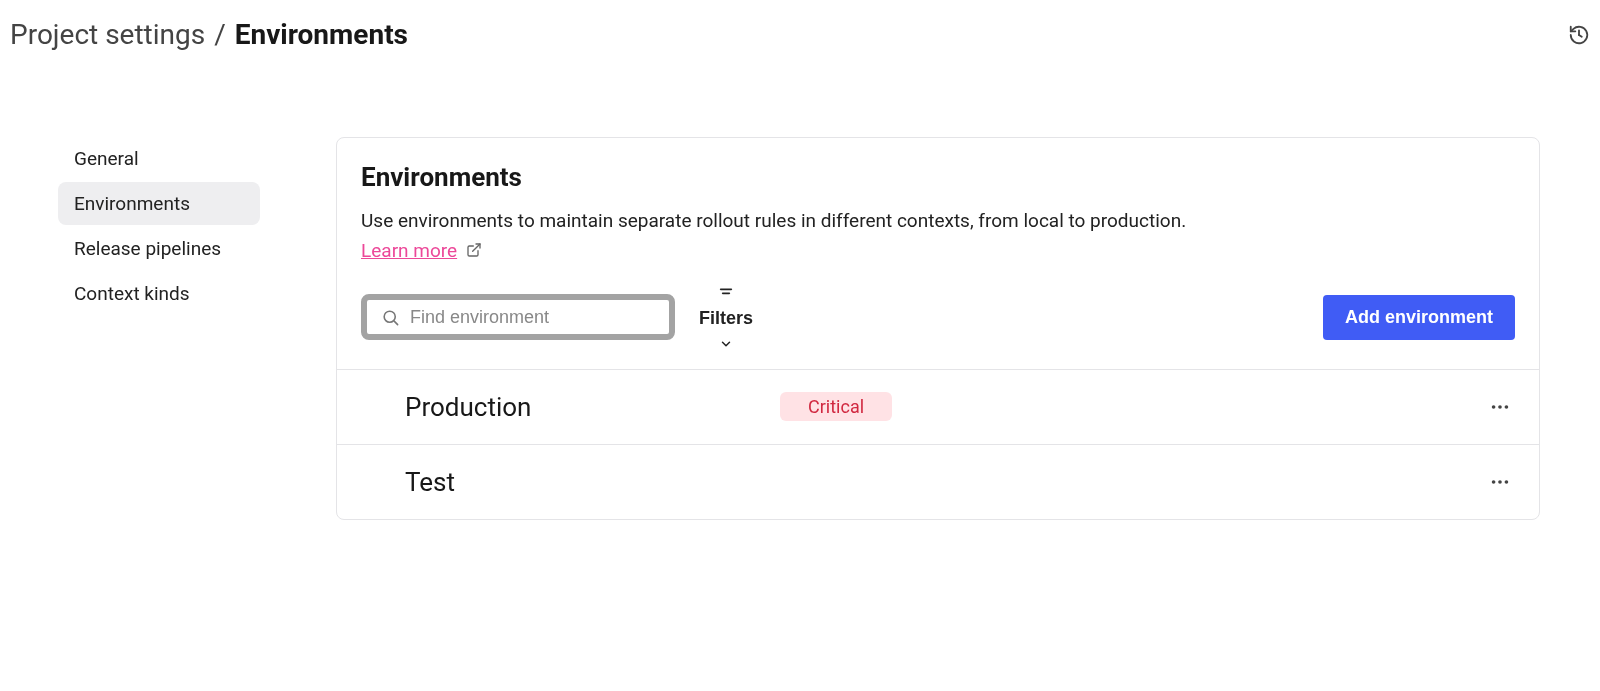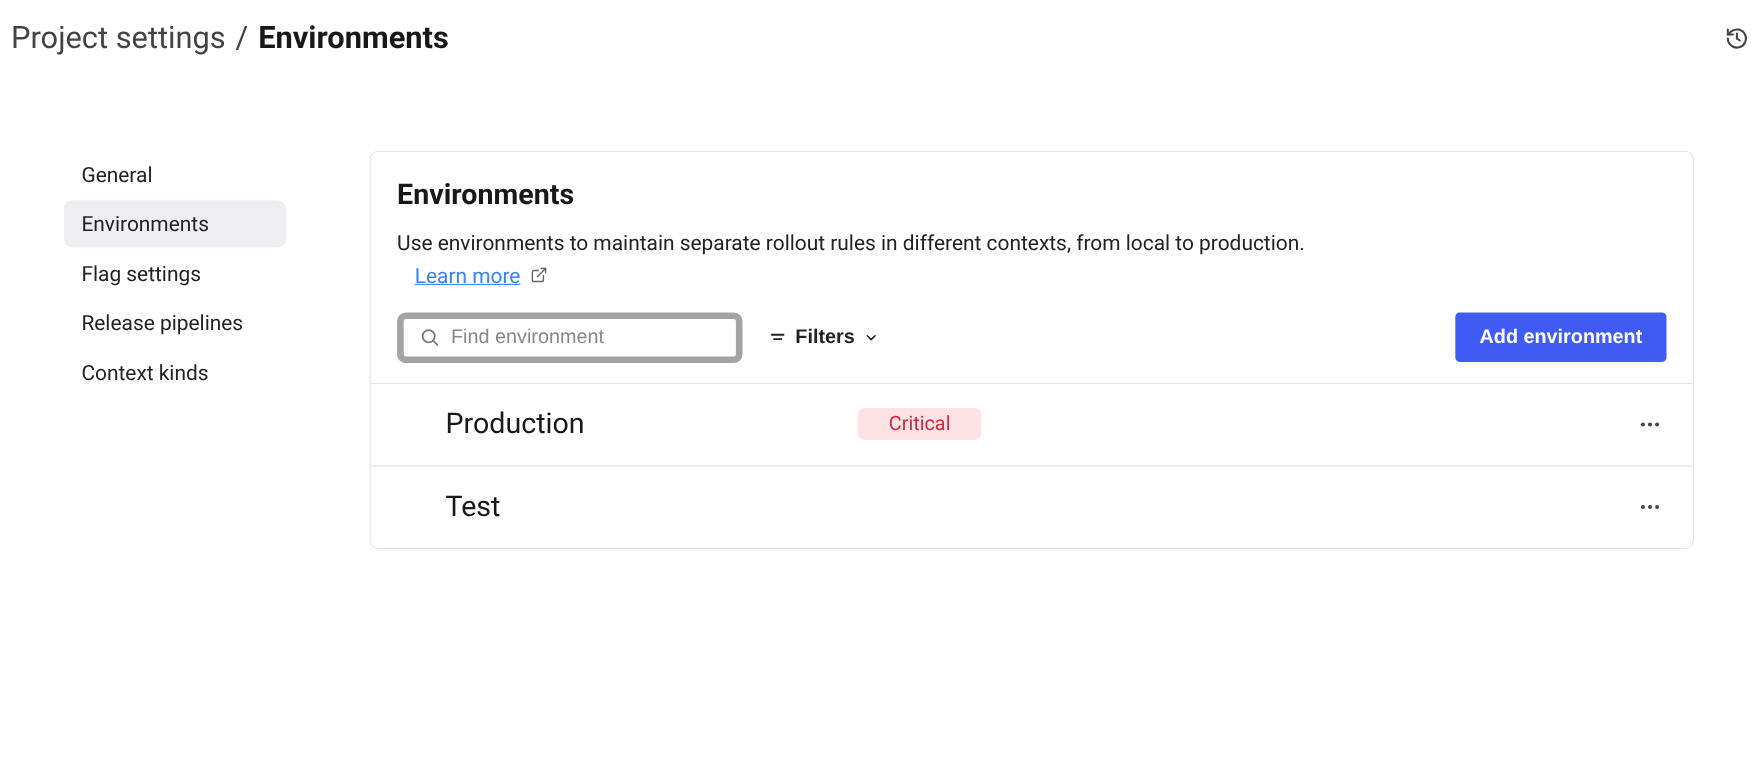--- a/index.html
+++ b/index.html
@@ -81,22 +81,21 @@
       font-weight: 700;
       margin-bottom: 14px;
     }
     .card-desc {
       font-size: 19px;
       color: #222;
       line-height: 1.6;
       max-width: 860px;
     }
     .card-desc a {
-      color: #3b82f6;
-      margin-left: 16px;
+      color: #ec4899;
     }
     .ext-icon {
       color: #666;
       vertical-align: middle;
       margin-left: 4px;
     }
     .toolbar {
       display: flex;
       align-items: center;
       padding: 16px 24px 18px 24px;
@@ -130,20 +129,21 @@
     .filters-btn {
       display: flex;
       align-items: center;
       gap: 8px;
       font-size: 18px;
       font-weight: 600;
       color: #222;
       background: none;
       border: none;
       cursor: pointer;
+      flex-direction: column;
     }
     .spacer {
       flex: 1;
     }
     .primary-btn {
       background: #405cf5;
       color: #fff;
       border: none;
       border-radius: 4px;
       padding: 12px 22px;
@@ -226,21 +226,20 @@
         <line x1="12" y1="7" x2="12" y2="12"></line>
         <line x1="12" y1="12" x2="15" y2="14"></line>
       </svg>
   </div>
 </div>
 
 <div class="body-wrap">
   <nav class="sidebar">
     <div class="sidebar-item">General</div>
     <div class="sidebar-item active">Environments</div>
-    <div class="sidebar-item">Flag settings</div>
     <div class="sidebar-item">Release pipelines</div>
     <div class="sidebar-item">Context kinds</div>
   </nav>
 
   <div class="content">
     <div class="card">
       <div class="card-header">
         <h2 class="card-title">Environments</h2>
         <p class="card-desc">
           <span>Use environments to maintain separate rollout rules in different contexts, from local to production. </span><a href="#">Learn more</a>

